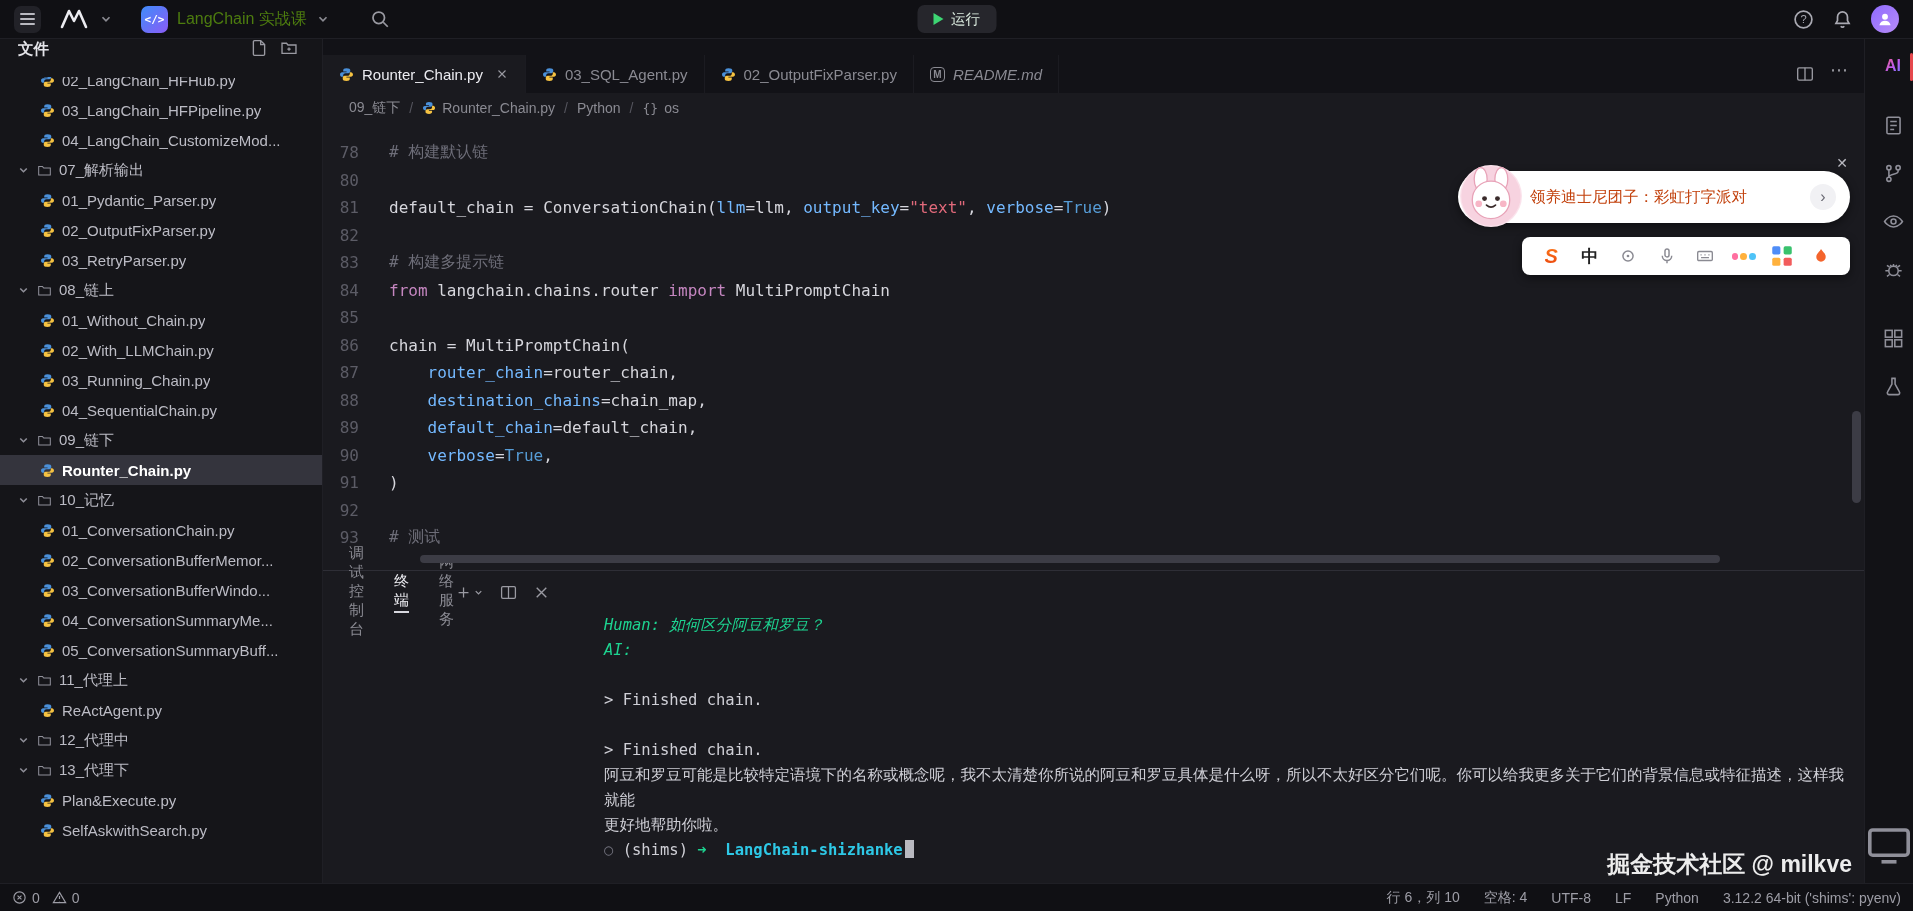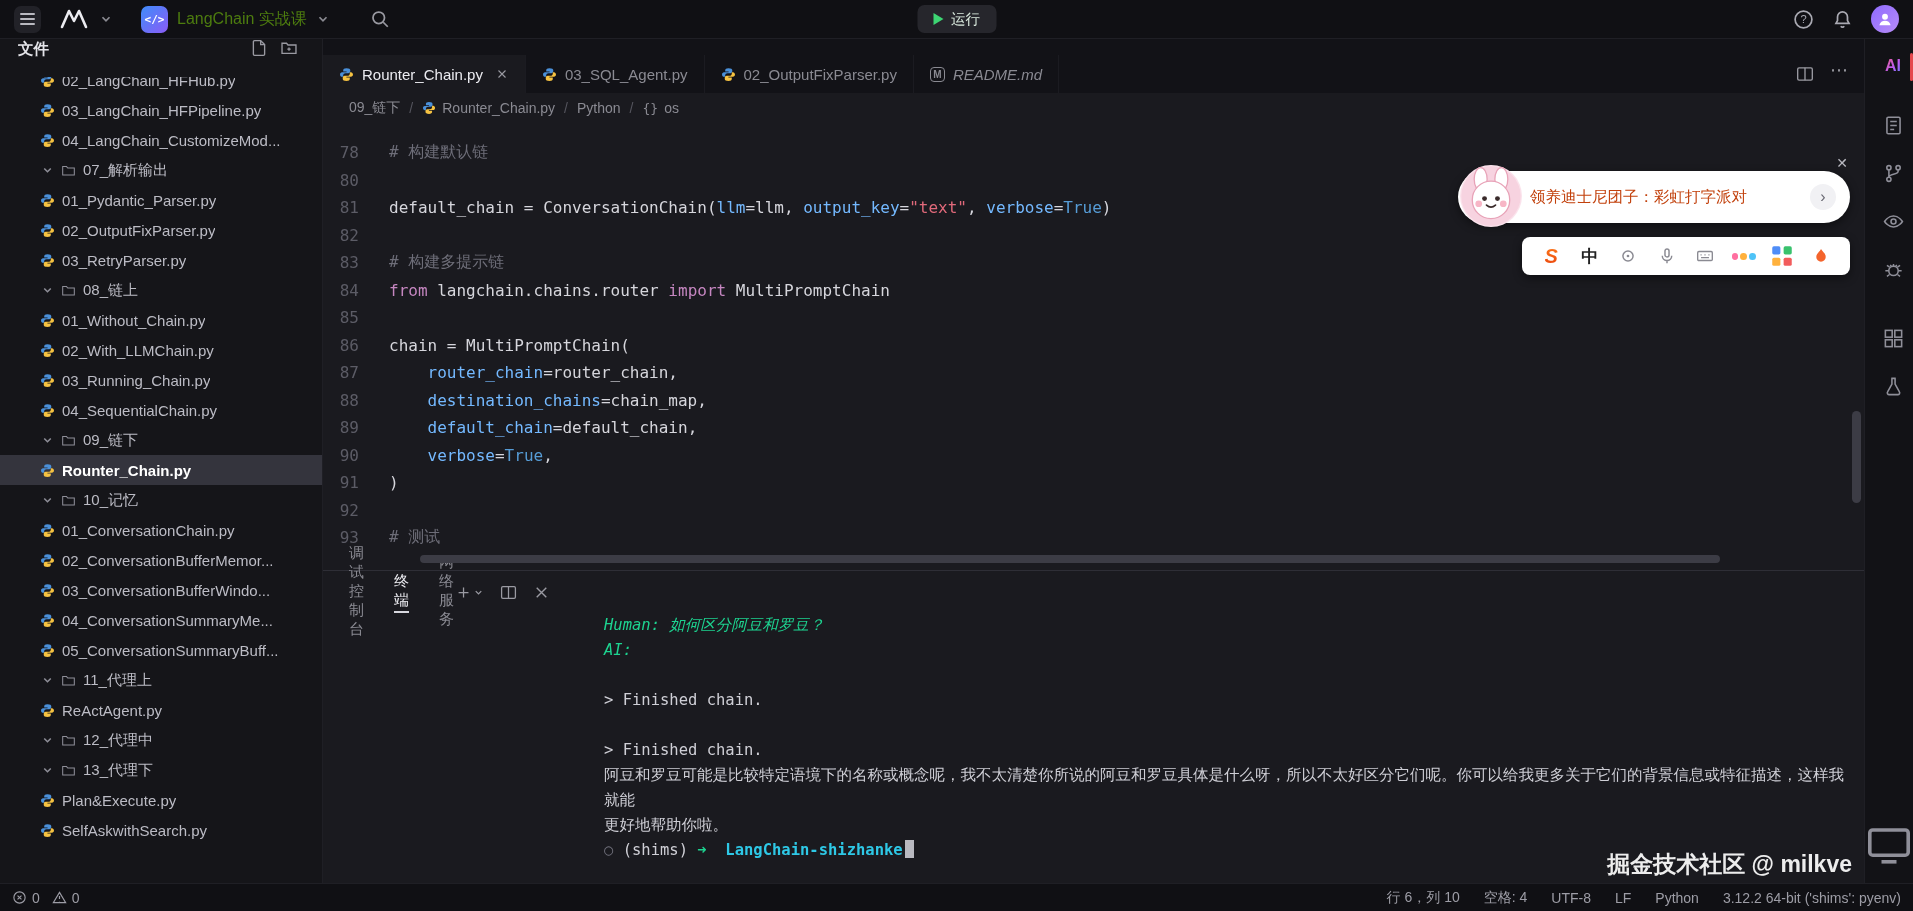--- a/index.html
+++ b/index.html
@@ -43,21 +43,21 @@
   .sidebar { width:323px; flex:0 0 323px; background:#151519; border-right:1px solid #1f1f25;
     display:flex; flex-direction:column; min-height:0; }
   .sb-head { height:38px; display:flex; padding:0 24px 0 18px; flex:0 0 38px; }
   .sb-title { color:#e3e3e8; font-weight:700; font-size:15.5px; }
   .sb-acts { margin-left:auto; display:flex; gap:12px; }
   .sb-acts span { width:18px; height:18px; color:#9a9aa2; cursor:pointer; }
   .tree-wrap { flex:1; overflow:hidden; }
   .tree { margin-top:-12px; }
   .trow { height:30px; display:flex; align-items:center; gap:7px; padding-left:40px;
     color:#bcbcc5; font-size:15px; cursor:pointer; white-space:nowrap; }
-  .trow.folder { padding-left:17px;margin-left:24px; }
+  .trow.folder { padding-left:17px; }
   .trow.sel { background:#34343d; color:#fff; font-weight:700; }
   .trow .tic { width:15px; height:15px; flex:0 0 15px; display:inline-flex; }
   .trow .tchev { width:13px; height:13px; color:#8f8f99; display:inline-flex; }
   .trow .tlabel { overflow:hidden; text-overflow:clip; }
   .folder-ic { color:#8f8f99; }
 
   
   .edcol { flex:1; display:flex; flex-direction:column; min-width:0; background:#1a1a1f; }
   .tabbar { height:54px; flex:0 0 54px; background:#121217; display:flex; align-items:flex-end; }
   .tabs { display:flex; height:38px; }

